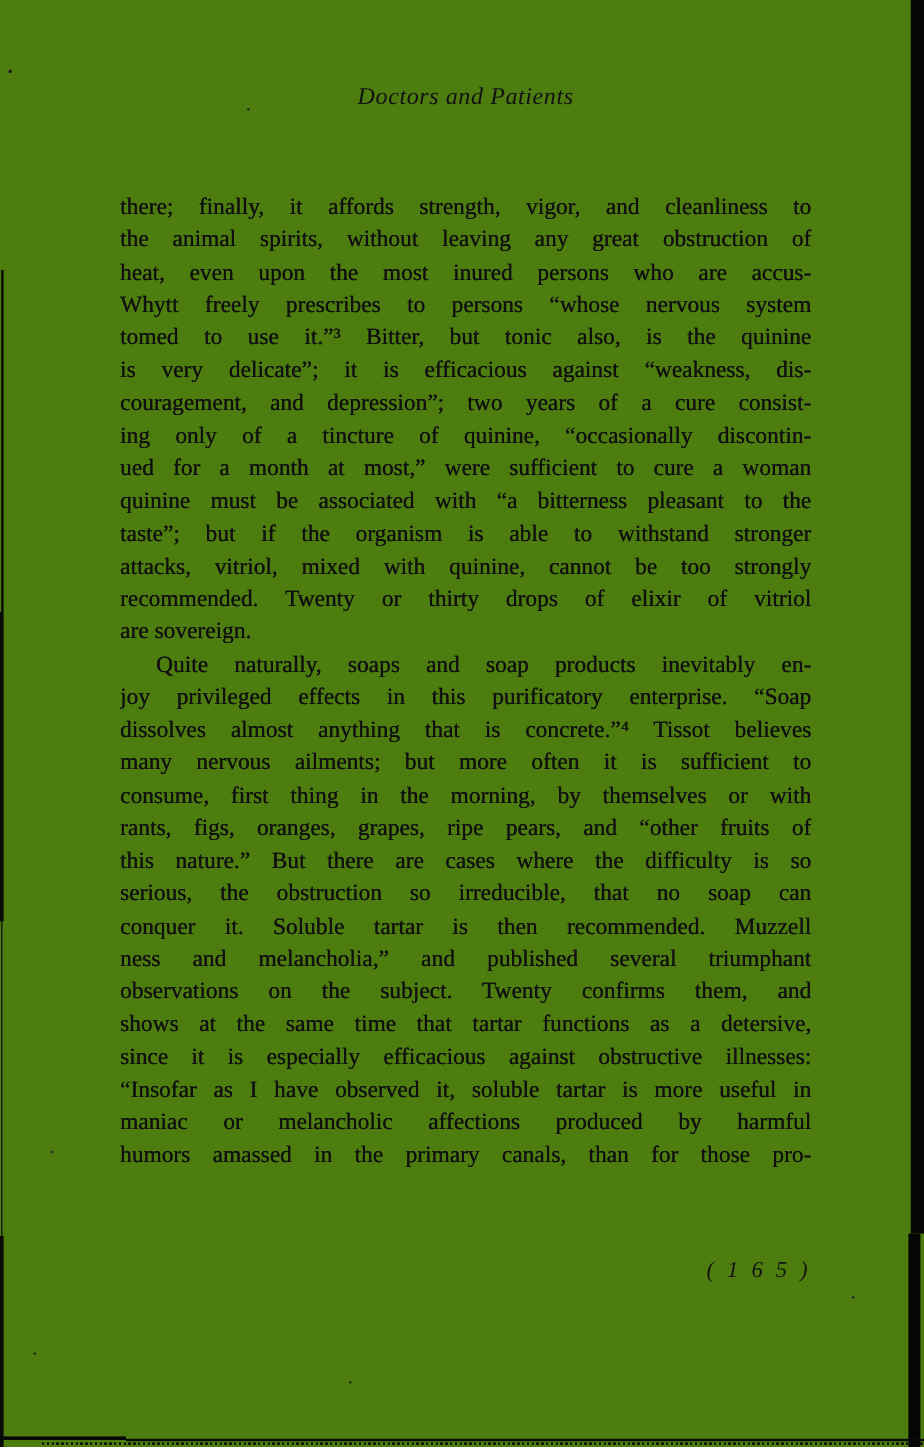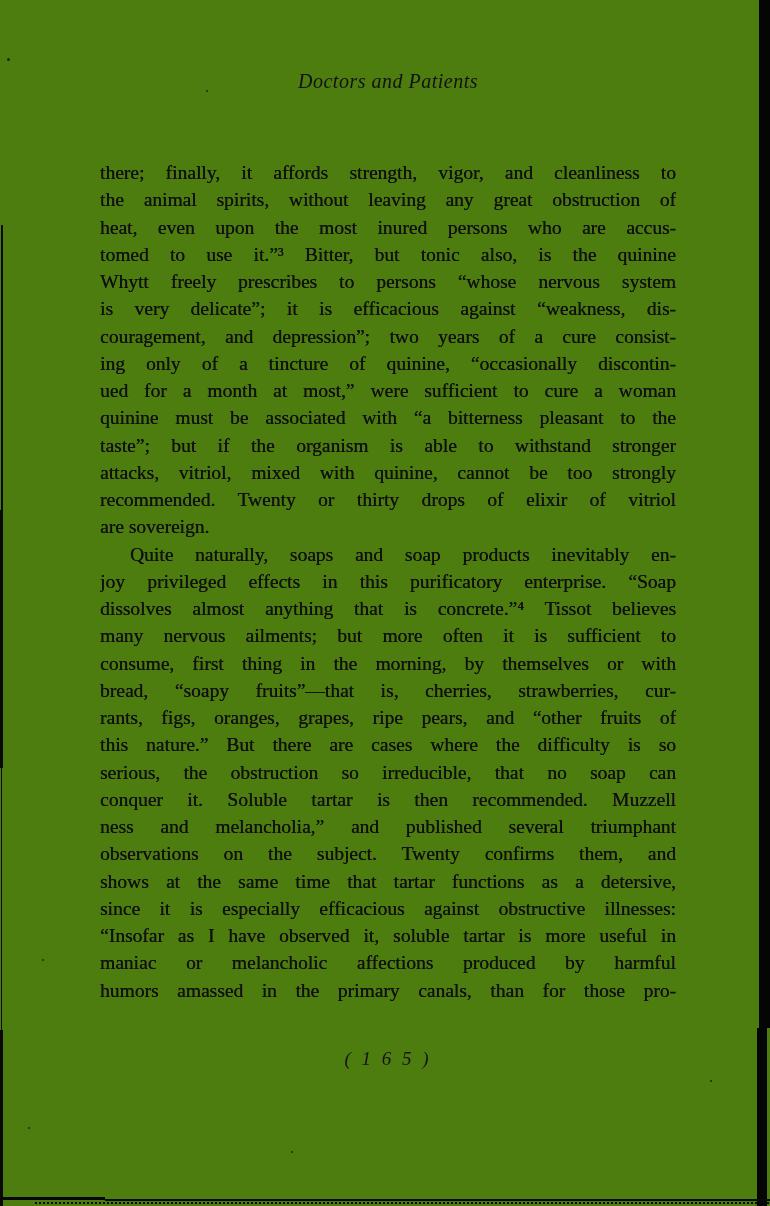--- a/index.html
+++ b/index.html
@@ -47,21 +47,21 @@
     height: 27.25px;
     overflow: hidden;
   }
   .line.indent { text-indent: 30px; }
   .line.last-left { text-align-last: left; }
   .folio {
     position: absolute;
     top: 1048px;
     left: 100px;
     width: 576px;
-    text-align: center;
+    text-align: right;
     font-style: italic;
     font-size: 19px;
     letter-spacing: 3px;
     color: #141414;
   }
   
   .gutter-bar-top {
     position: absolute;
     left: 759px; top: 0; width: 11px; height: 1028px;
     background: #050505;
@@ -94,39 +94,38 @@
 
 <div class="page">
 
   <div class="running-head">Doctors and Patients</div>
 
   <div class="text-block">
       <div class="paragraph">
         <div class="line">there; finally, it affords strength, vigor, and cleanliness to</div>
         <div class="line">the animal spirits, without leaving any great obstruction of</div>
         <div class="line">heat, even upon the most inured persons who are accus-</div>
+        <div class="line">Whytt freely prescribes to persons “whose nervous system</div>
         <div class="line">tomed to use it.”³ Bitter, but tonic also, is the quinine</div>
-        <div class="line">Whytt freely prescribes to persons “whose nervous system</div>
         <div class="line">is very delicate”; it is efficacious against “weakness, dis-</div>
         <div class="line">couragement, and depression”; two years of a cure consist-</div>
         <div class="line">ing only of a tincture of quinine, “occasionally discontin-</div>
         <div class="line">ued for a month at most,” were sufficient to cure a woman</div>
         <div class="line">quinine must be associated with “a bitterness pleasant to the</div>
         <div class="line">taste”; but if the organism is able to withstand stronger</div>
         <div class="line">attacks, vitriol, mixed with quinine, cannot be too strongly</div>
         <div class="line">recommended. Twenty or thirty drops of elixir of vitriol</div>
         <div class="line last-left">are sovereign.</div>
       </div>
       <div class="paragraph">
         <div class="line indent">Quite naturally, soaps and soap products inevitably en-</div>
         <div class="line">joy privileged effects in this purificatory enterprise. “Soap</div>
         <div class="line">dissolves almost anything that is concrete.”⁴ Tissot believes</div>
         <div class="line">many nervous ailments; but more often it is sufficient to</div>
         <div class="line">consume, first thing in the morning, by themselves or with</div>
-        <div class="line">bread, “soapy fruits”—that is, cherries, strawberries, cur-</div>
         <div class="line">rants, figs, oranges, grapes, ripe pears, and “other fruits of</div>
         <div class="line">this nature.” But there are cases where the difficulty is so</div>
         <div class="line">serious, the obstruction so irreducible, that no soap can</div>
         <div class="line">conquer it. Soluble tartar is then recommended. Muzzell</div>
         <div class="line">ness and melancholia,” and published several triumphant</div>
         <div class="line">observations on the subject. Twenty confirms them, and</div>
         <div class="line">shows at the same time that tartar functions as a detersive,</div>
         <div class="line">since it is especially efficacious against obstructive illnesses:</div>
         <div class="line">“Insofar as I have observed it, soluble tartar is more useful in</div>
         <div class="line">maniac or melancholic affections produced by harmful</div>

